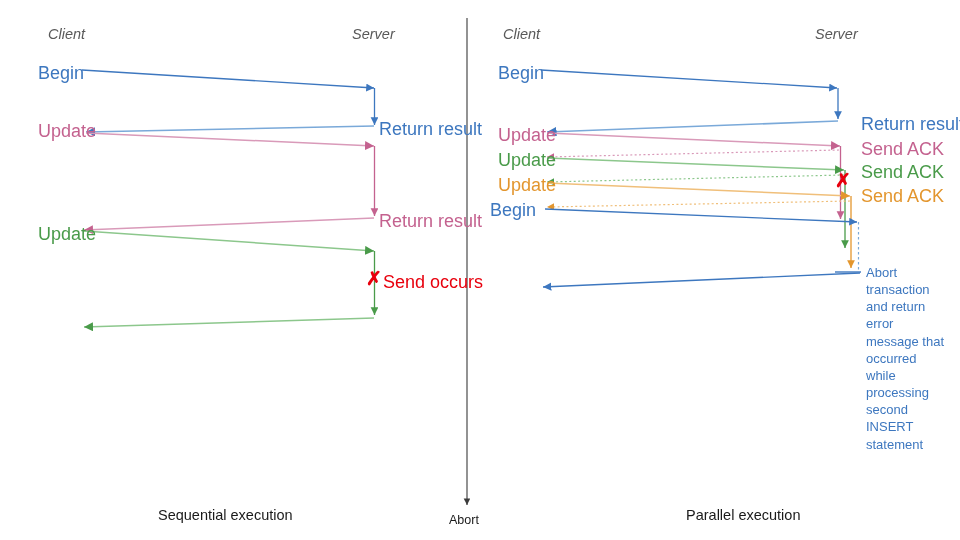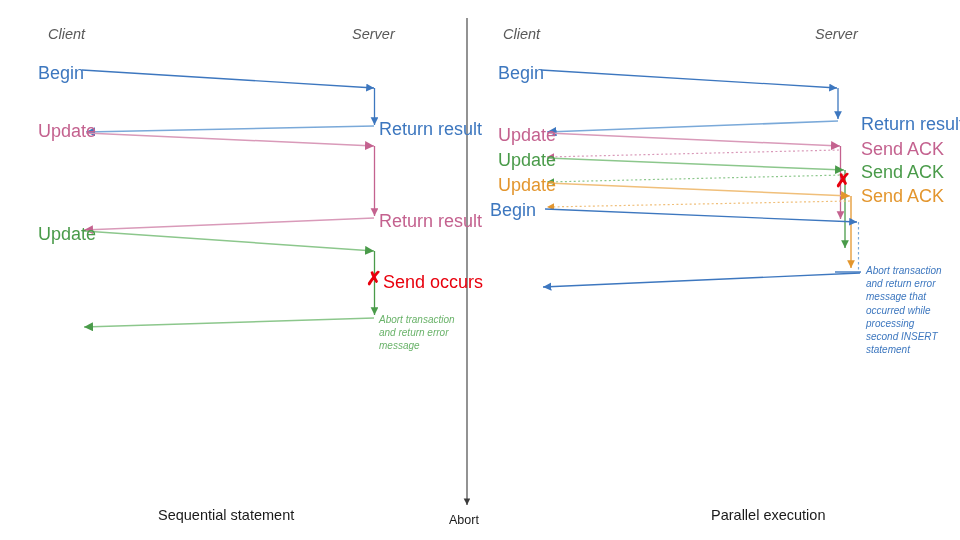--- a/index.html
+++ b/index.html
@@ -42,24 +42,23 @@
     color: #1a1a1a;
   }
   .time-label {
     font-size: 12.5px;
     color: #1a1a1a;
   }
   .msg {
     font-size: 18px;
   }
   .multiline {
-    font-size: 10px;
+    font-size: 13px;
     line-height: 1.32;
     white-space: normal;
-    font-style: italic;
   }
   .xmark {
     position: absolute;
     font-size: 19px;
     font-weight: bold;
     color: #e8000d;
     line-height: 1;
     font-family: "Liberation Sans", sans-serif;
   }
 </style>
@@ -152,39 +151,38 @@
   <div class="lbl msg" style="left:38px; top:63px; color:#3d77bf;">Begin</div>
   <div class="lbl msg" style="left:38px; top:121px; color:#c4628f;">Update</div>
   <div class="lbl msg" style="left:38px; top:224px; color:#4a9b4a;">Update</div>
 
   <div class="lbl msg" style="left:379px; top:119px; color:#3d77bf;">Return result</div>
   <div class="lbl msg" style="left:379px; top:211px; color:#c4628f;">Return result</div>
 
   <div class="xmark" style="left:366px; top:269px;">✗</div>
   <div class="lbl msg" style="left:383px; top:272px; color:#e8000d;">Send occurs</div>
 
-  <div class="lbl multiline" style="left:379px; top:313px; width:92px; color:#6ab36a;">Abort transaction and return error message</div>
 
-  <div class="lbl caption" style="left:158px; top:507px;">Sequential statement</div>
+  <div class="lbl caption" style="left:158px; top:507px;">Sequential execution</div>
 
   <div class="lbl hdr" style="left:503px; top:26px;">Client</div>
   <div class="lbl hdr" style="left:815px; top:26px;">Server</div>
 
   <div class="lbl msg" style="left:498px; top:63px; color:#3d77bf;">Begin</div>
   <div class="lbl msg" style="left:498px; top:125px; color:#c4628f;">Update</div>
   <div class="lbl msg" style="left:498px; top:150px; color:#4a9b4a;">Update</div>
   <div class="lbl msg" style="left:498px; top:175px; color:#e3962e;">Update</div>
   <div class="lbl msg" style="left:490px; top:200px; color:#3d77bf;">Begin</div>
 
   <div class="lbl msg" style="left:861px; top:114px; color:#3d77bf;">Return result</div>
   <div class="lbl msg" style="left:861px; top:139px; color:#c4628f;">Send ACK</div>
   <div class="lbl msg" style="left:861px; top:162px; color:#4a9b4a;">Send ACK</div>
   <div class="lbl msg" style="left:861px; top:186px; color:#e3962e;">Send ACK</div>
 
   <div class="xmark" style="left:835px; top:171px;">✗</div>
 
   <div class="lbl multiline" style="left:866px; top:264px; width:80px; color:#3d77bf;">Abort transaction and return error message that occurred while processing second INSERT statement</div>
 
-  <div class="lbl caption" style="left:711px; top:507px;">Parallel execution</div>
+  <div class="lbl caption" style="left:686px; top:507px;">Parallel execution</div>
 
   <div class="lbl time-label" style="left:449px; top:513px;">Abort</div>
 
 </div>
 
 </body></html>

